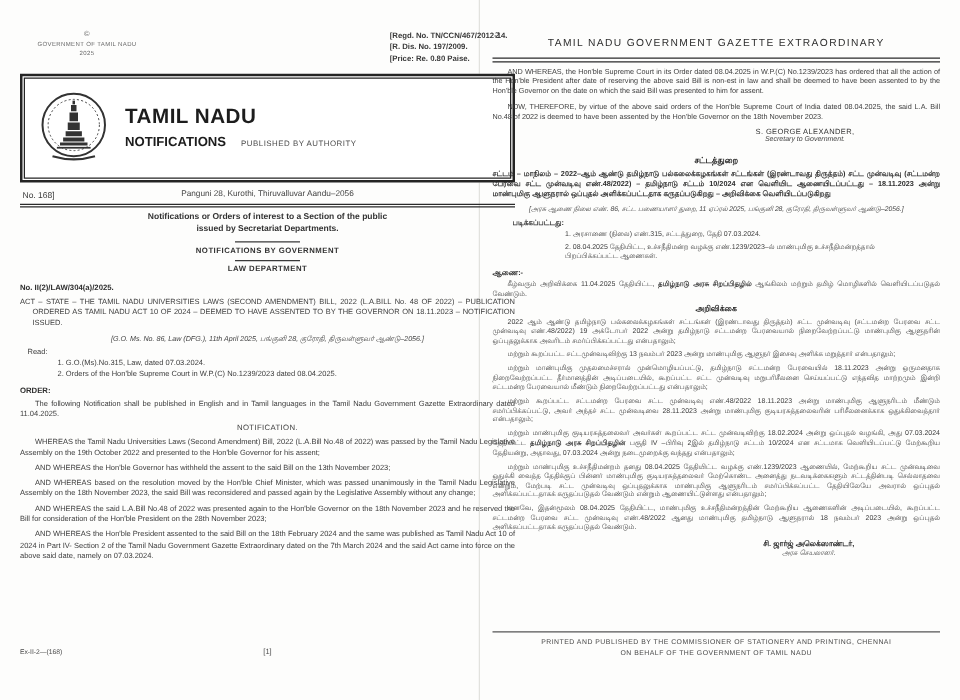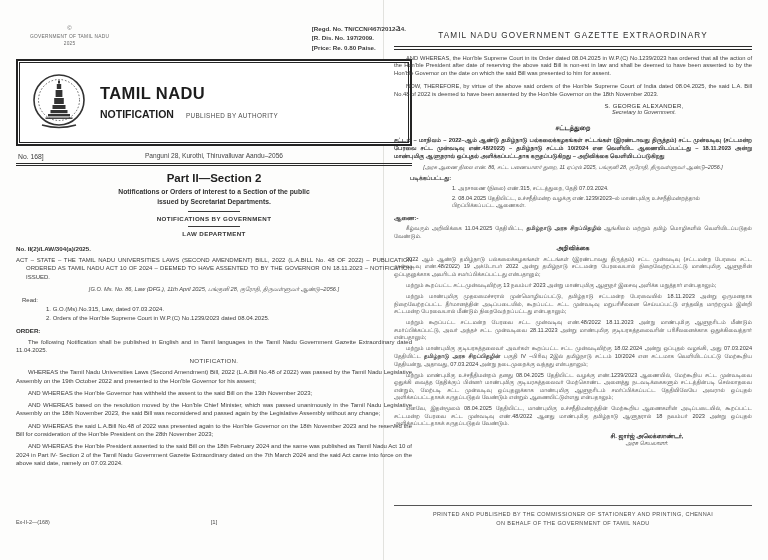--- a/index.html
+++ b/index.html
@@ -111,35 +111,34 @@
           <rect x="22.2" y="28" width="9.6" height="6" fill="#333"></rect>
           <rect x="23.6" y="20" width="6.8" height="7" fill="#333"></rect>
           <rect x="24.8" y="14" width="4.4" height="5" fill="#333"></rect>
           <rect x="26" y="10.5" width="2" height="3" fill="#333"></rect>
           <rect x="13.5" y="47.5" width="27" height="1.4" fill="#333"></rect>
           <path d="M10 55 Q27 60 44 55" fill="none" stroke="#333" stroke-width="1.6"></path>
         </svg>
         <div class="mast-text">
           <div class="mt1">TAMIL NADU</div>
           <div class="mt-row">
-            <span class="mt2">NOTIFICATION</span>
+            <span class="mt2">NOTIFICATIONS</span>
             <span class="mt3">PUBLISHED BY AUTHORITY</span>
           </div>
         </div>
       </div>
     </div>
 
     <div class="issue">
       <span class="issue-no">No. 168]</span>
       <div class="date2">Panguni 28, Kurothi, Thiruvalluvar Aandu–2056</div>
     </div>
 
     <div class="dblrule"></div>
 
-    <div class="part">Part II—Section 2</div>
     <div class="subt">
       <div>Notifications  or  Orders  of  interest  to  a  Section  of  the  public</div>
       <div>issued  by  Secretariat  Departments.</div>
     </div>
     <div class="shortrule"></div>
     <div class="hsec">NOTIFICATIONS BY GOVERNMENT</div>
     <div class="shortrule"></div>
     <div class="hsec">LAW DEPARTMENT</div>
 
     <div class="notifno">No. II(2)/LAW/304(a)/2025.</div>

